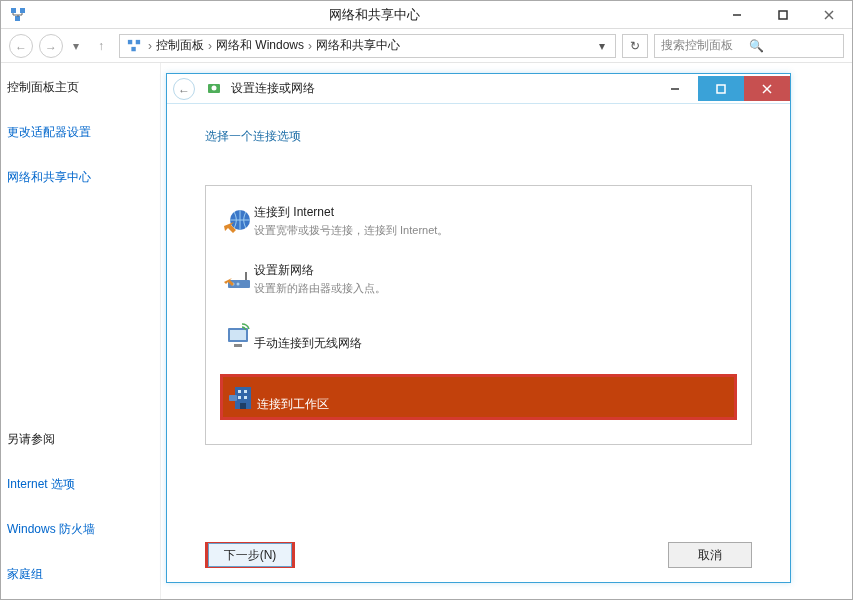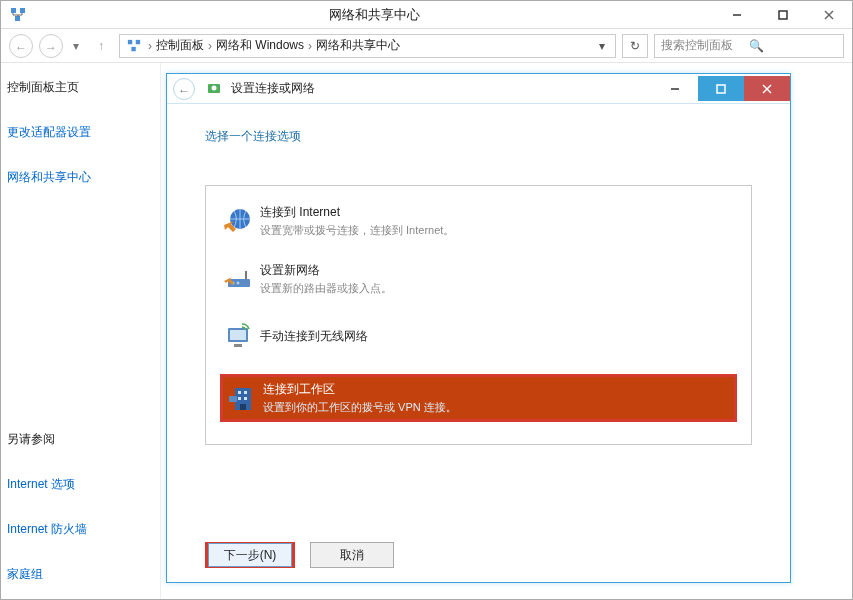--- a/index.html
+++ b/index.html
@@ -36,30 +36,30 @@
 .inner-title{flex:1;font-size:12px;color:#222}
 .inner-controls{display:flex}
 .ibtn{width:46px;height:25px;display:flex;align-items:center;justify-content:center}
 .ibtn.min{background:#fff;color:#333}
 .ibtn.max{background:#3aa2d8;color:#fff}
 .ibtn.close{background:#c75050}
 .ibtn.close svg{stroke:#fff}
 .inner-body{flex:1;padding:24px 38px 14px 38px;display:flex;flex-direction:column}
 .inner-heading{font-size:12px;color:#1e6ea7;margin-bottom:40px}
 .options{border:1px solid #c9c9c9;flex:0 0 260px;padding:16px 14px;display:flex;flex-direction:column;gap:20px;overflow:hidden}
-.opt{display:flex;gap:6px;align-items:center;padding:2px}
+.opt{display:flex;gap:0;align-items:flex-end;padding:2px}
 .opt-icon{width:32px;height:32px;flex:0 0 32px}
 .opt-texts{display:flex;flex-direction:column;gap:2px}
 .opt-title{font-size:12px;color:#222}
 .opt-desc{font-size:11px;color:#888}
 .opt.selected-wrap{border:3px solid #d43a2f;padding:0}
 .opt.selected{background:#c2410c;padding:4px 2px}
 .opt.selected .opt-title{color:#fff}
 .opt.selected .opt-desc{color:#dceaf5}
-.btn-row{margin-top:auto;display:flex;justify-content:flex-start;gap:15px;padding-top:14px}
+.btn-row{margin-top:auto;display:flex;justify-content:space-between;gap:8px;padding-top:14px}
 .btn{min-width:84px;height:26px;border:1px solid #aaa;background:#f0f0f0;display:flex;align-items:center;justify-content:center;font-size:12px;color:#222;cursor:pointer}
 .btn.primary-wrap{border:3px solid #d43a2f}
 .btn.primary{border:1px solid #6a9fc9;background:#eaf3fb}
 .globe{fill:#3a77c8}
 .globe-arrow{fill:#e08a2b}
 </style>
 </head>
 <body>
 
 <div class="outer-window">
@@ -123,21 +123,21 @@
   </div>
 
   <div class="main-body">
     <div class="sidebar">
       <div class="side-title">控制面板主页</div>
       <div class="side-link">更改适配器设置</div>
       <div class="side-link">网络和共享中心</div>
       <div class="side-spacer"></div>
       <div class="side-title">另请参阅</div>
       <div class="side-link">Internet 选项</div>
-      <div class="side-link">Internet 防火墙</div>
+      <div class="side-link">Windows 防火墙</div>
       <div class="side-link">家庭组</div>
     </div>
 
     <div class="content">
       <div class="inner-window">
         <div class="inner-titlebar">
           <div class="back-btn">←</div>
           <span class="inner-ti">
             <svg width="16" height="16" viewBox="0 0 16 16">
                 <rect x="2" y="3" width="12" height="9" rx="1" fill="#4fae5a"></rect>
@@ -221,21 +221,20 @@
                       <rect x="13" y="9" width="3" height="3" fill="#cfe4f5"></rect>
                       <rect x="19" y="9" width="3" height="3" fill="#cfe4f5"></rect>
                       <rect x="13" y="15" width="3" height="3" fill="#cfe4f5"></rect>
                       <rect x="19" y="15" width="3" height="3" fill="#cfe4f5"></rect>
                       <rect x="15" y="22" width="6" height="6" fill="#1f3e66"></rect>
                       <rect x="4" y="14" width="8" height="6" rx="1" fill="#5b8ac4"></rect>
                     </svg>
                 </div>
                 <div class="opt-texts">
                   <div class="opt-title">连接到工作区</div>
-                  <div class="opt-desc">设置到你的工作区的拨号或 VPN 连接。</div>
                 </div>
               </div>
             </div>
           </div>
 
           <div class="btn-row">
             <div class="btn primary-wrap" style="padding:0">
               <div class="btn primary" style="min-width:84px;height:24px">下一步(N)</div>
             </div>
             <div class="btn">取消</div>

